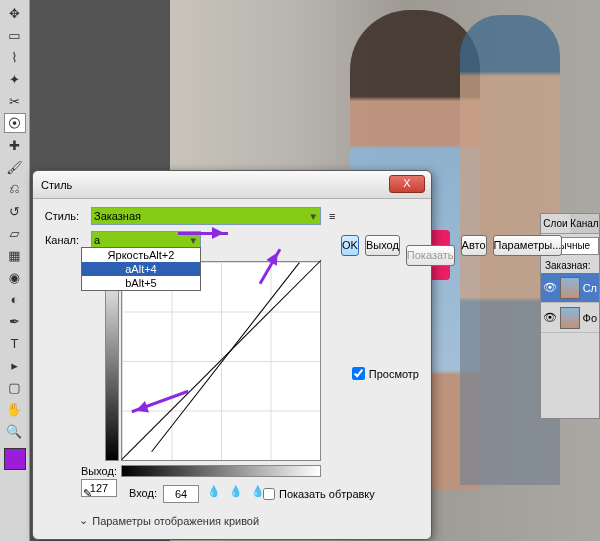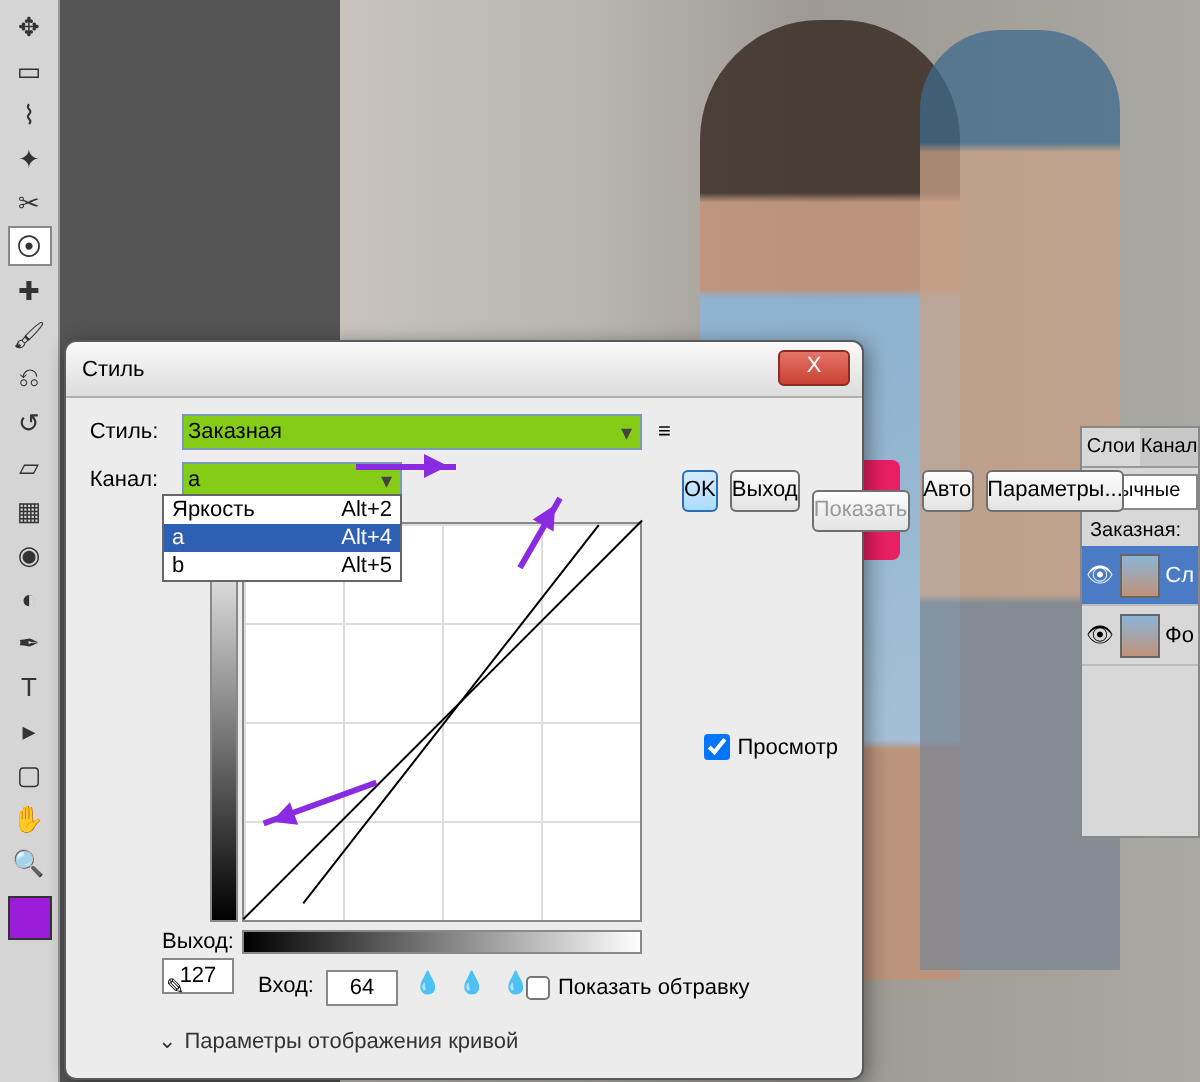--- a/index.html
+++ b/index.html
@@ -16,21 +16,21 @@
 .dialog{position:absolute;left:32px;top:170px;width:400px;height:370px;background:#ececec;border:1px solid #5a5a5a;border-radius:6px;box-shadow:2px 2px 10px rgba(0,0,0,.4)}
 .titlebar{height:28px;background:linear-gradient(#fafafa,#dcdcdc);border-bottom:1px solid #b0b0b0;border-radius:6px 6px 0 0;display:flex;align-items:center;padding:0 8px;position:relative}
 .closex{position:absolute;right:6px;top:4px;width:36px;height:18px;background:linear-gradient(#e57368,#c94234);border:1px solid #8a2e24;border-radius:3px;color:#fff;text-align:center;font-size:11px;line-height:15px;cursor:pointer}
 .dlgbody{padding:8px;position:relative;height:340px}
 .row{display:flex;align-items:center;margin-bottom:6px}
 .lbl{width:42px;text-align:center;margin-right:8px}
 .sel{flex:1;height:18px;border:1px solid #7a99b8;background:#84cc16;padding:0 2px;display:flex;align-items:center;position:relative;cursor:pointer}
 .sel::after{content:"▾";position:absolute;right:4px;color:#444}
 .channelrow{position:relative}
 .dropdown{position:absolute;left:48px;top:48px;width:120px;background:#fff;border:1px solid #666;z-index:5}
-.dropdown div{display:flex;justify-content:space-between;padding:1px 4px}
+.dropdown div{display:flex;justify-content:center;padding:1px 4px}
 .dropdown .sel-opt{background:#2d5fb3;color:#fff}
 .curvebox{position:absolute;left:88px;top:62px;width:200px;height:200px;background:#fff;border:1px solid #888}
 .curvebox::before{content:"";position:absolute;inset:0;background:linear-gradient(#ddd 1px,transparent 1px) 0 0/100% 25%,linear-gradient(90deg,#ddd 1px,transparent 1px) 0 0/25% 100%}
 .diag{position:absolute;left:0;bottom:0;width:282px;height:1px;background:#000;transform-origin:left bottom;transform:rotate(-45deg)}
 .curve{position:absolute;left:30px;bottom:8px;width:240px;height:1px;background:#000;transform-origin:left bottom;transform:rotate(-52deg)}
 .gradV{position:absolute;left:72px;top:62px;width:14px;height:200px;background:linear-gradient(#fff,#000);border:1px solid #888}
 .gradH{position:absolute;left:88px;top:266px;width:200px;height:12px;background:linear-gradient(90deg,#000,#fff);border:1px solid #888}
 .outlbl{position:absolute;left:48px;top:266px}
 .outval{position:absolute;left:48px;top:280px;width:36px;height:18px;border:1px solid #888;background:#fff;text-align:center;line-height:16px}
 .inlbl{position:absolute;left:96px;top:288px}

